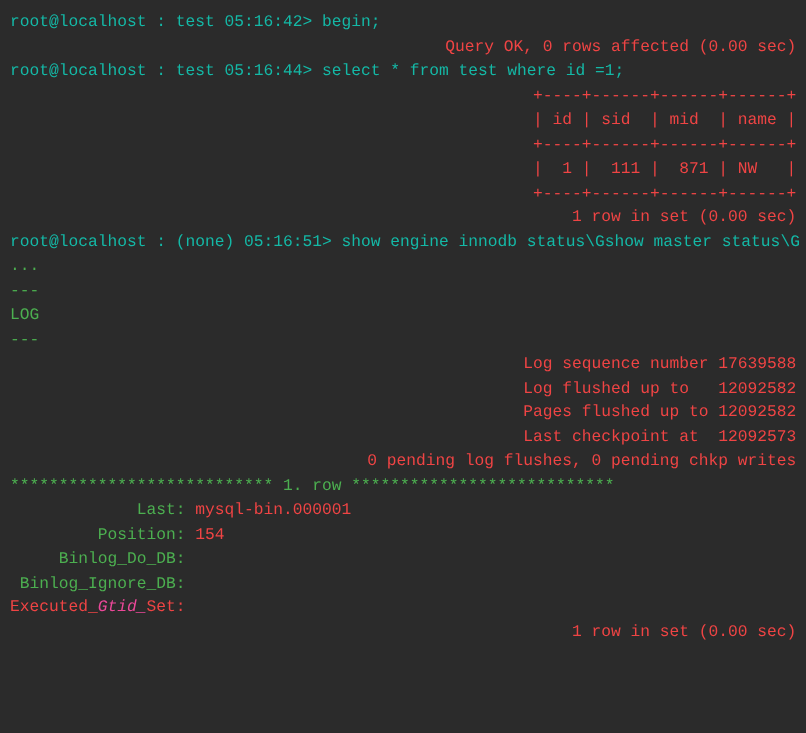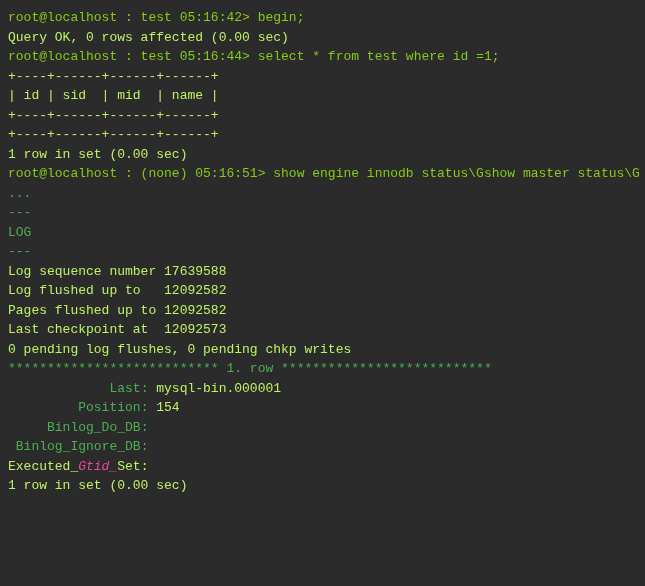--- a/index.html
+++ b/index.html
@@ -10,46 +10,48 @@
       line-height: 1.5;
       margin: 0;
       padding: 8px;
       width: 645px;
       box-sizing: border-box;
     }
     .line {
       white-space: pre;
     }
     .prompt {
-      color: #84cc16;
+      color: #14b8a6;
     }
     .green {
       color: #4caf50;
     }
     .yellow-green {
       color: #ec4899;
     }
     .italic {
       font-style: italic;
     }
     .white {
-      color: #bef264;
+      color: #ef4444;
+      text-align: right;
     }
   </style>
 </head>
 <body>
 
 <div id="terminal-lines">
     <div class="line prompt">root@localhost : test 05:16:42&gt; begin;</div>
     <div class="line white">Query OK, 0 rows affected (0.00 sec)</div>
     <div class="line "></div>
     <div class="line prompt">root@localhost : test 05:16:44&gt; select * from test where id =1;</div>
     <div class="line white">+----+------+------+------+</div>
     <div class="line white">| id | sid  | mid  | name |</div>
     <div class="line white">+----+------+------+------+</div>
+    <div class="line white">|  1 |  111 |  871 | NW   |</div>
     <div class="line white">+----+------+------+------+</div>
     <div class="line white">1 row in set (0.00 sec)</div>
     <div class="line "></div>
     <div class="line prompt">root@localhost : (none) 05:16:51&gt; show engine innodb status\Gshow master status\G</div>
     <div class="line green">...</div>
     <div class="line green">---</div>
     <div class="line green">LOG</div>
     <div class="line green">---</div>
     <div class="line white">Log sequence number 17639588</div>
     <div class="line white">Log flushed up to   12092582</div>

